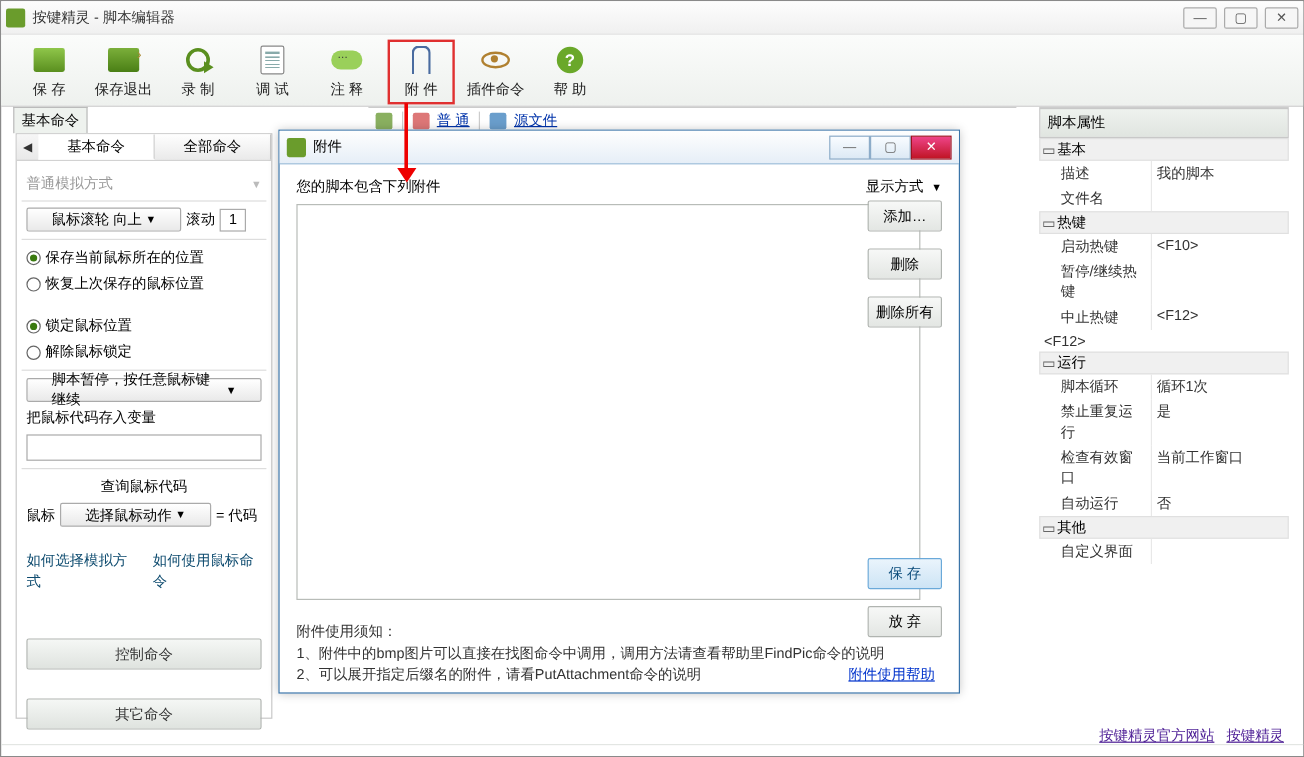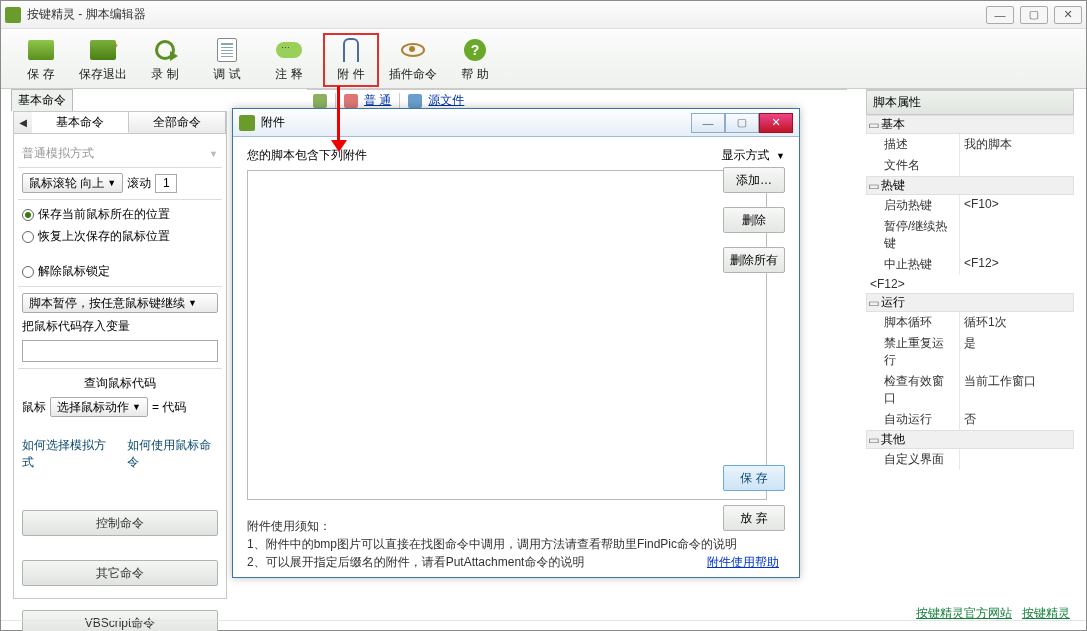--- a/index.html
+++ b/index.html
@@ -48,42 +48,42 @@
 
 
 .left-panel { position:absolute; top:110px; left:12px; width:214px; height:488px; border:1px solid #c8c8c8; background:#fff; }
 .lp-tabs { display:flex; height:22px; background:linear-gradient(#f6f6f6,#e9e9e9); border-bottom:1px solid #c8c8c8; }
 .lp-tab { flex:1; display:flex; align-items:center; justify-content:center; border-right:1px solid #c8c8c8; background:linear-gradient(#fefefe,#eaeaea); }
 .lp-tab.active { background:#fff; border-bottom:1px solid #fff; }
 .lp-arrow { width:18px; display:flex;align-items:center;justify-content:center; font-size:10px; color:#333; }
 .lp-body { padding:6px 8px; }
 .lp-row { margin:5px 0; display:flex; align-items:center; gap:4px; }
 .lp-row.gray { color:#999; }
-.dropdown { border:1px solid #aaa; background:linear-gradient(#fff,#e9e9e9); height:20px; display:inline-flex; align-items:center; padding:0 6px; border-radius:2px; }
+.dropdown { border:1px solid #aaa; background:linear-gradient(#fff,#e9e9e9); height:20px; display:inline-flex; align-items:center; padding:0 20px; border-radius:2px; }
 .dropdown .arr { margin-left:3px; font-size:9px; }
 .inputnum { width:22px; height:19px; border:1px solid #aaa; text-align:center; background:#fff; }
 .radio { width:12px;height:12px;border:1px solid #666;border-radius:50%;display:inline-block;position:relative; }
 .radio.on::after{content:"";position:absolute;top:2px;left:2px;width:6px;height:6px;border-radius:50%;background:#3a7a10;}
 .textin { flex:1; border:1px solid #aaa; height:22px; padding:0 4px; background:#fff; }
 .lp-link { color:#0c4a6e; cursor:pointer; }
 .cat-btn { display:block; width:100%; height:26px; margin-top:24px; border:1px solid #b0b4b0; border-radius:2px; background:linear-gradient(#f5f7f5,#dfe3df); text-align:center; line-height:24px; color:#333; }
 
 
 .right-panel { position:absolute; top:88px; right:12px; width:208px; height:510px; border-top:1px solid #ccc; }
 .rp-title { background:linear-gradient(#eef2ee,#e0e5e0); padding:3px 6px; border:1px solid #c8c8c8; }
 .rp-grid { font-size:12px; }
 .rp-group { display:flex; align-items:center; background:#f0f0f0; border:1px solid #e0e0e0; }
 .rp-group .exp { width:14px; text-align:center; color:#666; }
 .rp-row { display:flex; }
 .rp-row .k { width:94px; padding:2px 4px 2px 18px; color:#333; border-right:1px solid #e8e8e8; }
 .rp-row .v { flex:1; padding:2px 4px; color:#333; }
 
 
 .footer { position:absolute; bottom:8px; right:16px; display:flex; gap:10px; }
-.footer a { color:#15803d; text-decoration:underline; }
+.footer a { color:#4c1d95; text-decoration:underline; }
 .footer-left { position:absolute; bottom:8px; left:0; right:0; border-top:1px solid #e3e6e3; height:2px; }
 
 
 .dialog { position:absolute; top:108px; left:232px; width:568px; height:470px; border:1px solid #3a74a8; background:#fff; box-shadow:0 0 8px rgba(0,0,0,.25); z-index:40; }
 .dlg-titlebar { height:28px; background:linear-gradient(#fefefe,#e6eef7); display:flex; align-items:center; padding:0 6px; border-bottom:1px solid #9cbcd9; }
 .dlg-titlebar .app-icon { width:16px;height:16px;background:#6a9c2c;border-radius:2px;margin-right:6px; }
 .dlg-win { display:flex; gap:0; }
 .dlg-win .b { width:34px; height:20px; border:1px solid #8cacc9; background:linear-gradient(#f9fcff,#dce9f5); display:flex;align-items:center;justify-content:center;font-size:11px;color:#666; }
 .dlg-win .close { background:linear-gradient(#e48,#c01425); color:#fff; border-color:#a0101f; }
 .dlg-head { padding:10px 14px 0; }
@@ -198,20 +198,24 @@
       <div class="lp-row">
           <span class="radio on"></span>
           <span>保存当前鼠标所在的位置</span>
         </div>
       <div class="lp-row">
           <span class="radio"></span>
           <span>恢复上次保存的鼠标位置</span>
         </div>
       <div style="height:8px;"></div>
       <div class="lp-row">
+          <span class="radio on"></span>
+          <span>锁定鼠标位置</span>
+        </div>
+      <div class="lp-row">
           <span class="radio"></span>
           <span>解除鼠标锁定</span>
         </div>
       <div style="height:1px;background:#ddd;margin:6px -4px;"></div>
       <div class="lp-row">
           <span class="dropdown" style="flex:1">
             <span>脚本暂停，按任意鼠标键继续</span>
             <span class="arr">▼</span>
           </span>
         </div>

